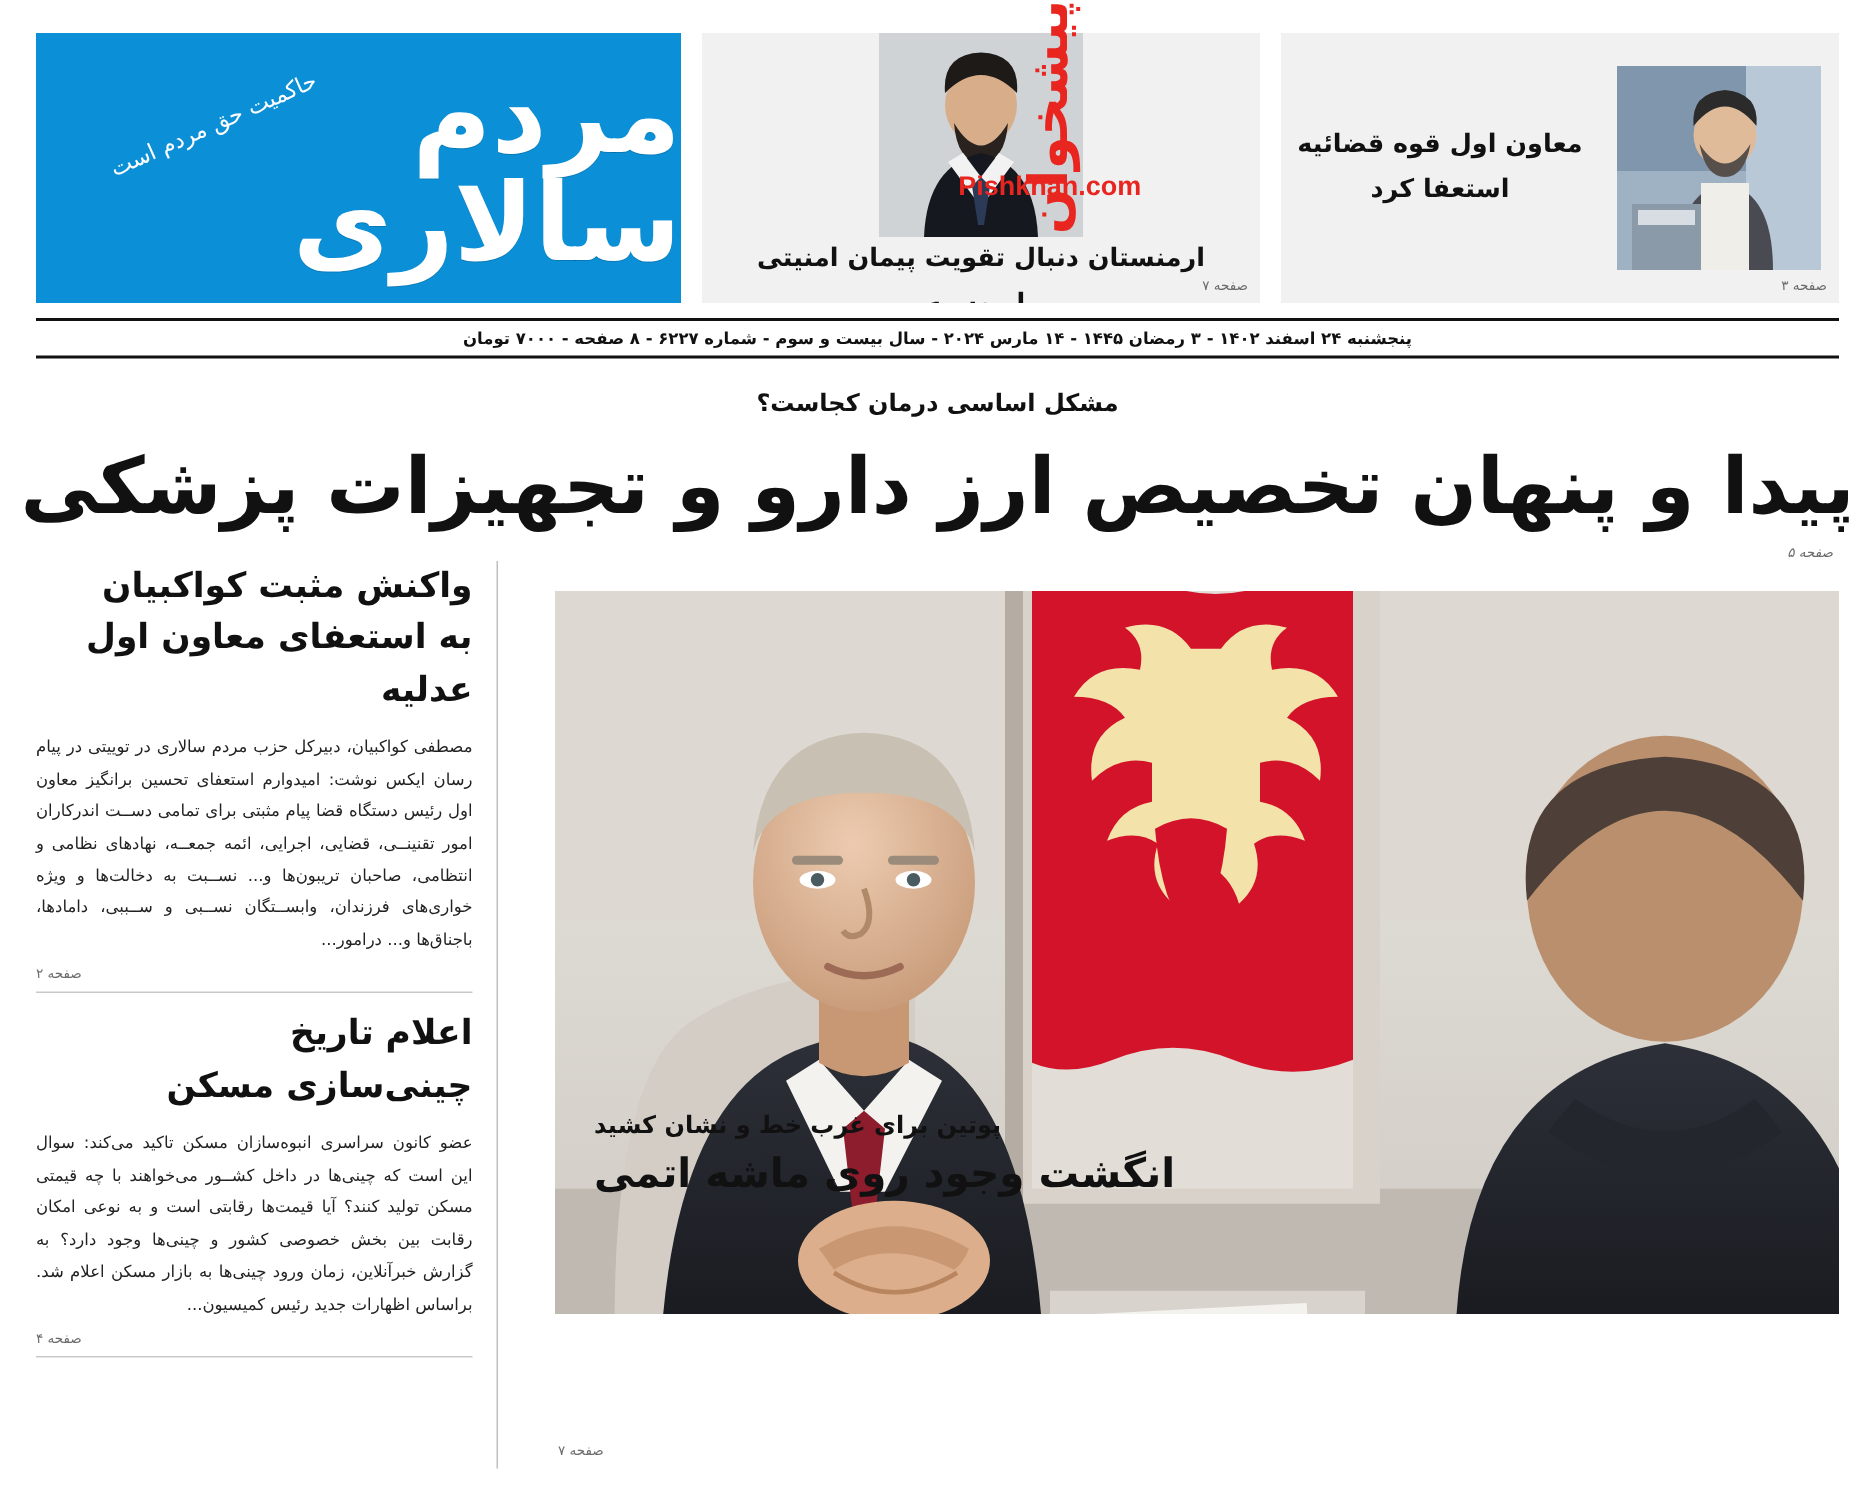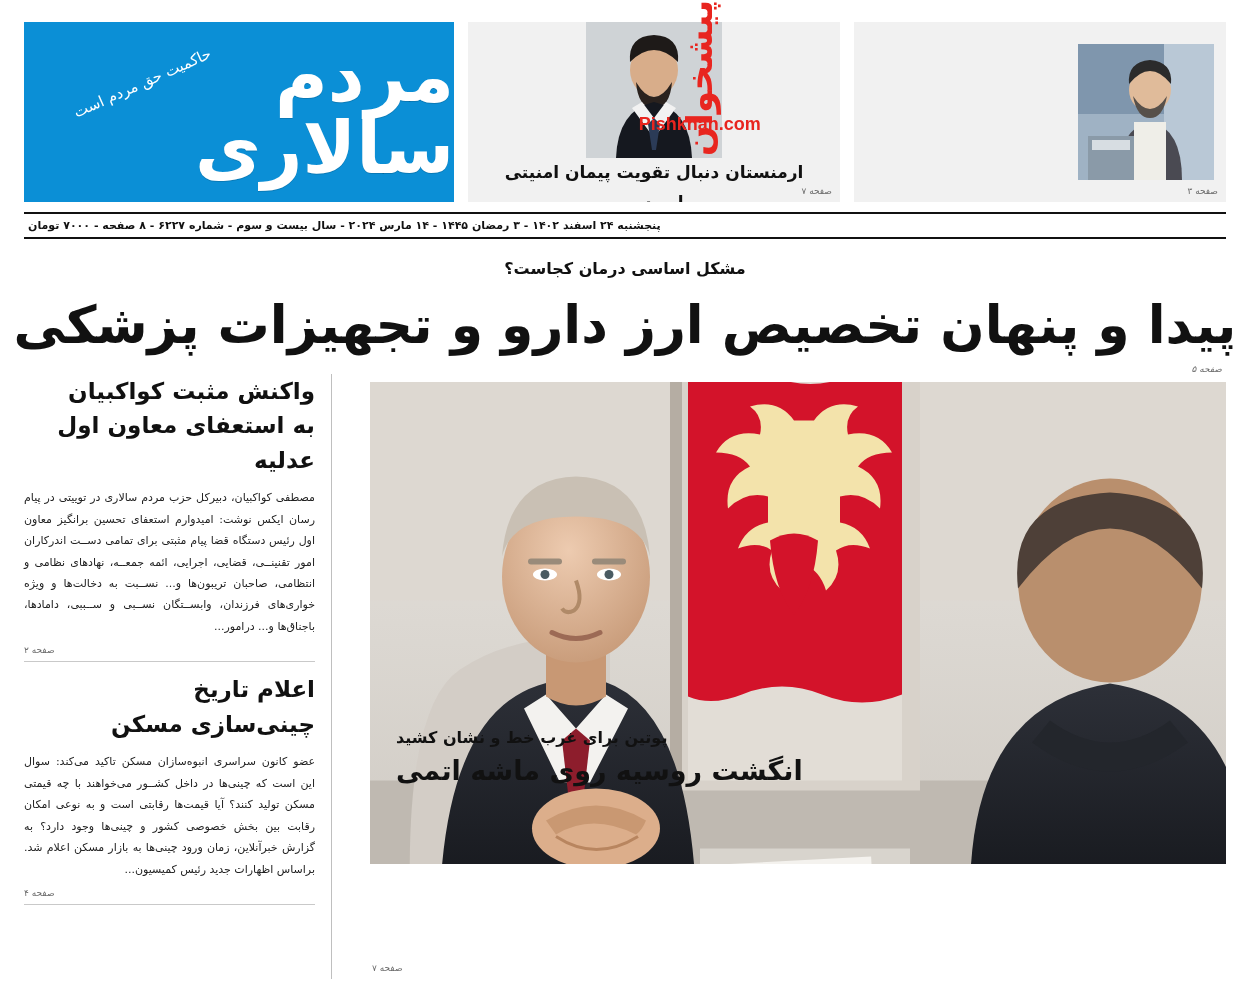--- a/index.html
+++ b/index.html
@@ -119,21 +119,21 @@
     display: block;
   }
 
   
   .datebar {
     margin: 10px 24px 0 24px;
     border-top: 2px solid #111;
     border-bottom: 2px solid #111;
     padding: 5px 4px;
     display: flex;
-    justify-content: flex-end;
+    justify-content: center;
     direction: rtl;
     font-size: 11px;
     font-weight: bold;
     color: #111;
   }
 
   
   .kicker {
     text-align: center;
     direction: rtl;
@@ -172,21 +172,21 @@
     font-size: 9px; color: #6b6b6b;
     direction: rtl;
     font-style: italic;
   }
   .main-photo {
     position: relative;
     width: 856px;
     height: 482px;
     overflow: hidden;
     background: #fef9c3;
-    margin-top: 8px;
+    margin-top: 20px;
   }
   .photo-caption {
     direction: rtl;
     text-align: left;
     padding: 0 26px 0 0;
     position: absolute;
     bottom: 78px;
     left: 26px;
     z-index: 5;
   }
@@ -258,20 +258,24 @@
           <rect x="0" y="0" width="136" height="70" fill="#7f96ad"></rect>
           <rect x="86" y="0" width="50" height="136" fill="#b9c8d6"></rect>
           <ellipse cx="72" cy="46" rx="21" ry="22" fill="#e0bb9a"></ellipse>
           <path d="M51 40 q21 -26 42 0 q2 -22 -21 -24 q-23 2 -21 24z" fill="#2b2b2b"></path>
           <path d="M55 52 q17 26 34 0 q-4 22 -17 22 q-13 0 -17 -22z" fill="#57504a"></path>
           <path d="M40 136 q0 -52 32 -58 q32 6 32 58z" fill="#4a4a52"></path>
           <rect x="56" y="78" width="32" height="58" fill="#efeee8"></rect>
           <rect x="10" y="92" width="46" height="44" fill="#8a9aa8"></rect>
           <rect x="14" y="96" width="38" height="10" fill="#d7dde2"></rect>
         </svg>
+      </div>
+      <div class="ttext">
+        <div class="line">معاون اول قوه قضائیه</div>
+        <div class="line">استعفا کرد</div>
       </div>
       <div class="pagenum">صفحه ۳</div>
     </div>
 
     <div class="teaser t1">
       <div class="thumb">
         <svg class="photo" viewBox="0 0 136 136" preserveAspectRatio="xMidYMid slice">
           <rect width="136" height="136" fill="#d6d8da"></rect>
           <rect x="0" y="0" width="136" height="136" fill="#cfd3d6"></rect>
           <ellipse cx="68" cy="48" rx="24" ry="27" fill="#d8ad8a"></ellipse>
@@ -385,21 +389,21 @@
               <path d="M186 486 q40 26 82 0" fill="none" stroke="#b8855f" stroke-width="3"></path>
             </g>
           </g>
 
           <rect x="330" y="498" width="210" height="47" fill="#d8d4cd"></rect>
           <rect x="352" y="510" width="150" height="30" fill="#f4f2ee" transform="rotate(-3 427 525)"></rect>
         </svg>
 
         <div class="photo-caption">
           <div class="cap-small">پوتین برای غرب خط و نشان کشید</div>
-          <div class="cap-big">انگشت روسیه روی ماشه اتمی</div>
+          <div class="cap-big">انگشت وجود روی ماشه اتمی</div>
         </div>
       </div>
       <div class="pagemark-bot">صفحه ۷</div>
     </div>
 
     <div class="side-col">
 
       <div class="art">
         <h2>
           <span>واکنش مثبت کواکبیان</span><br>

